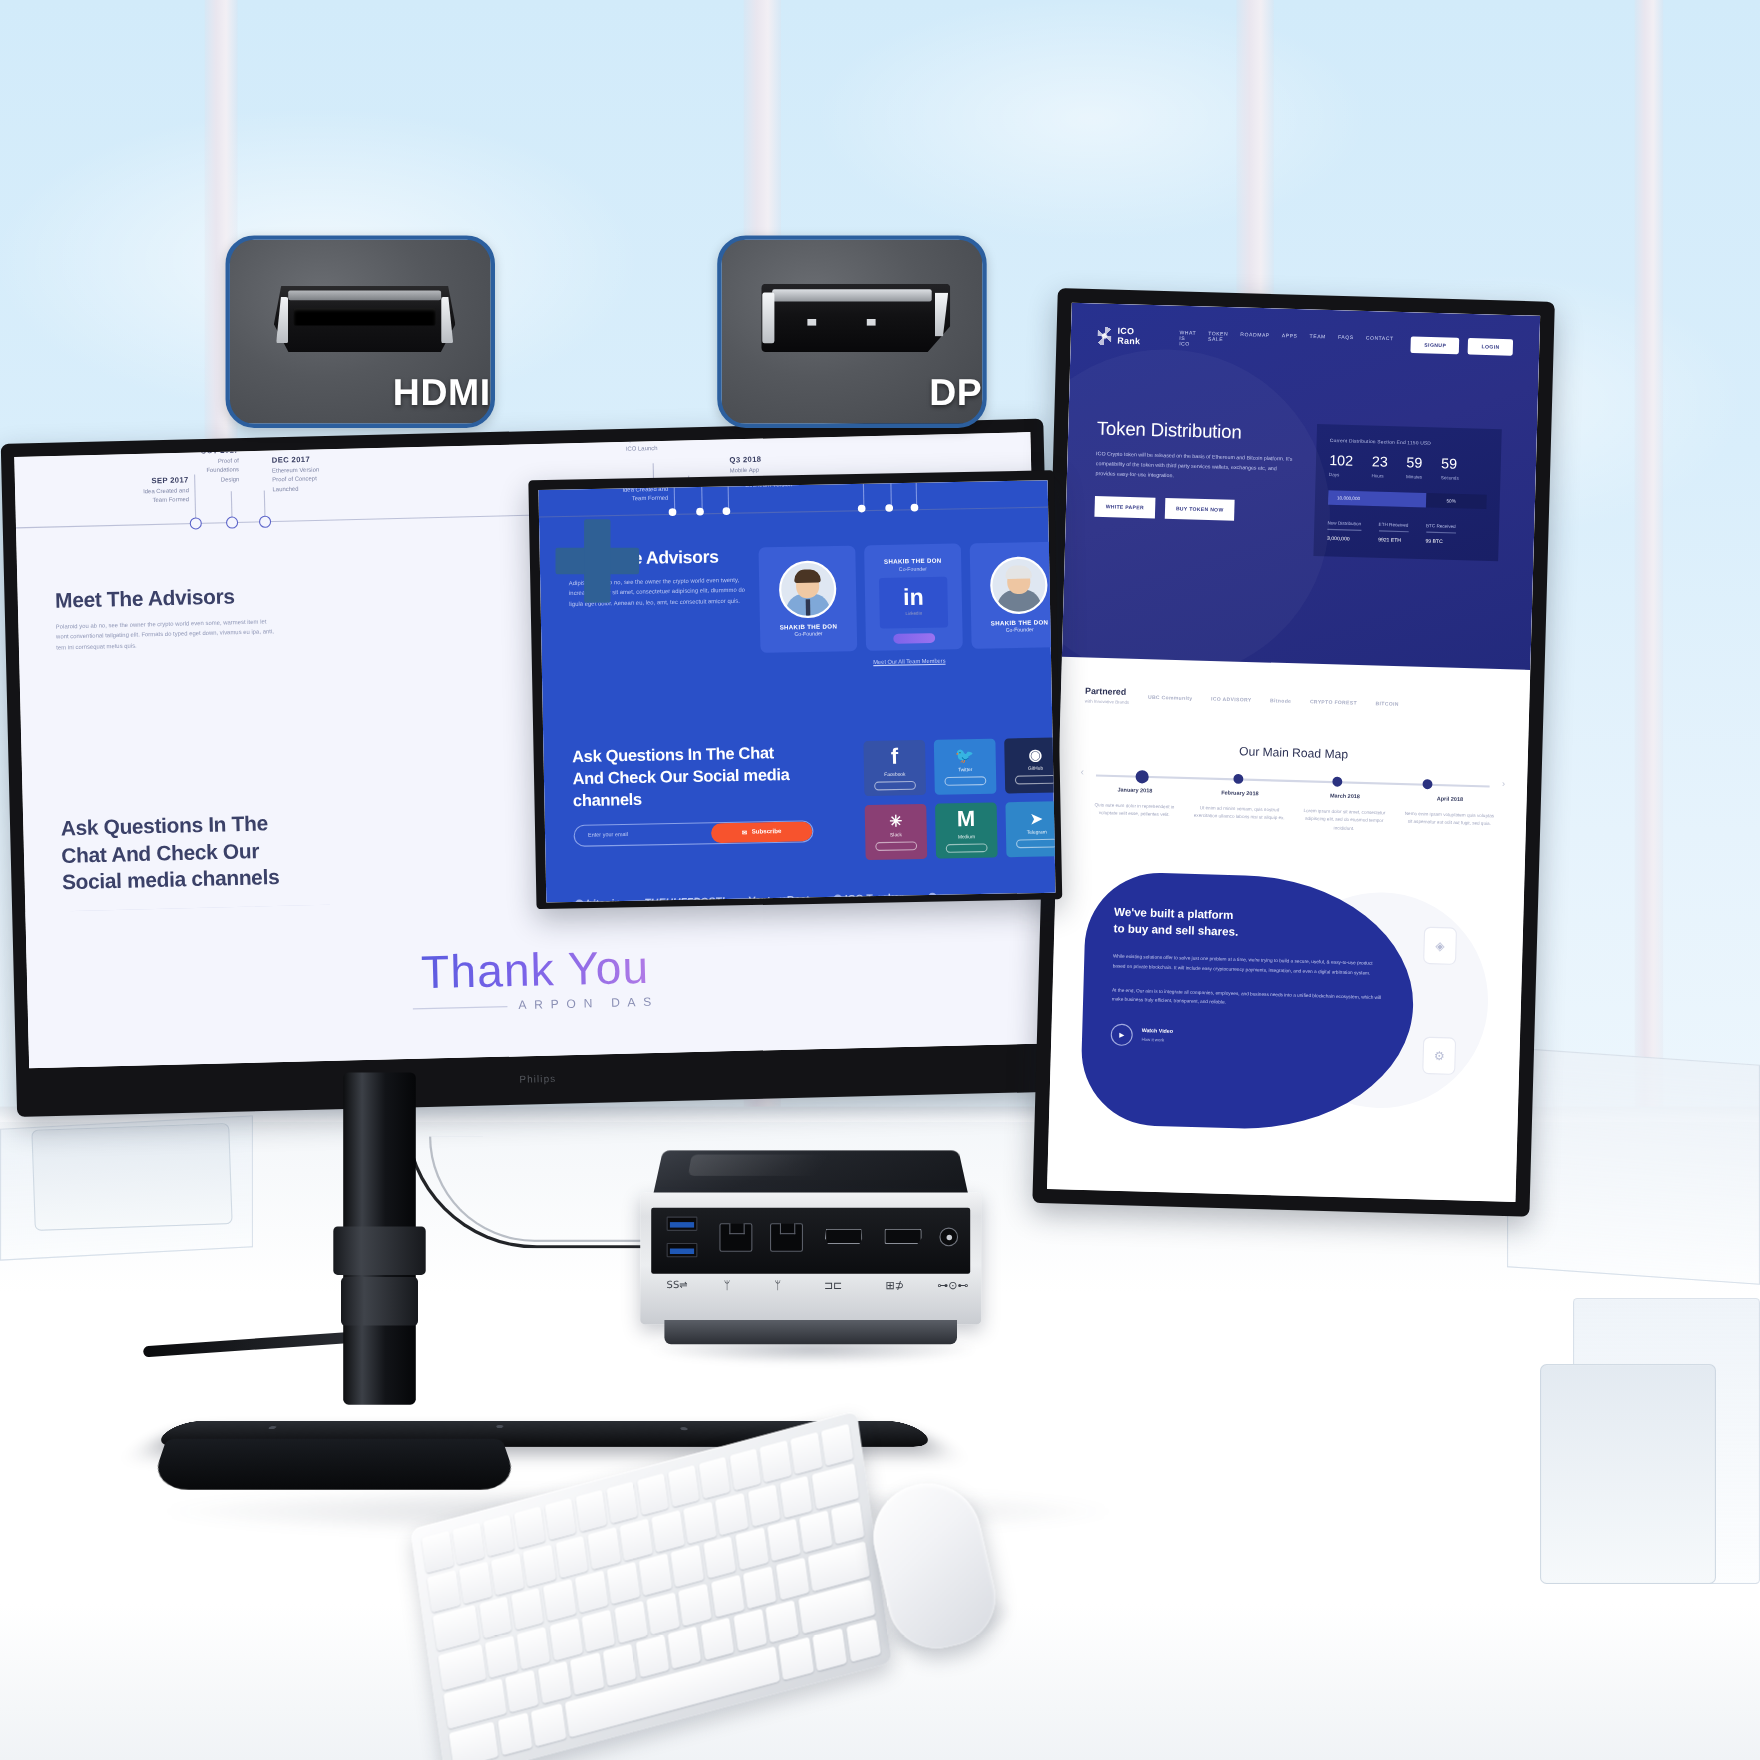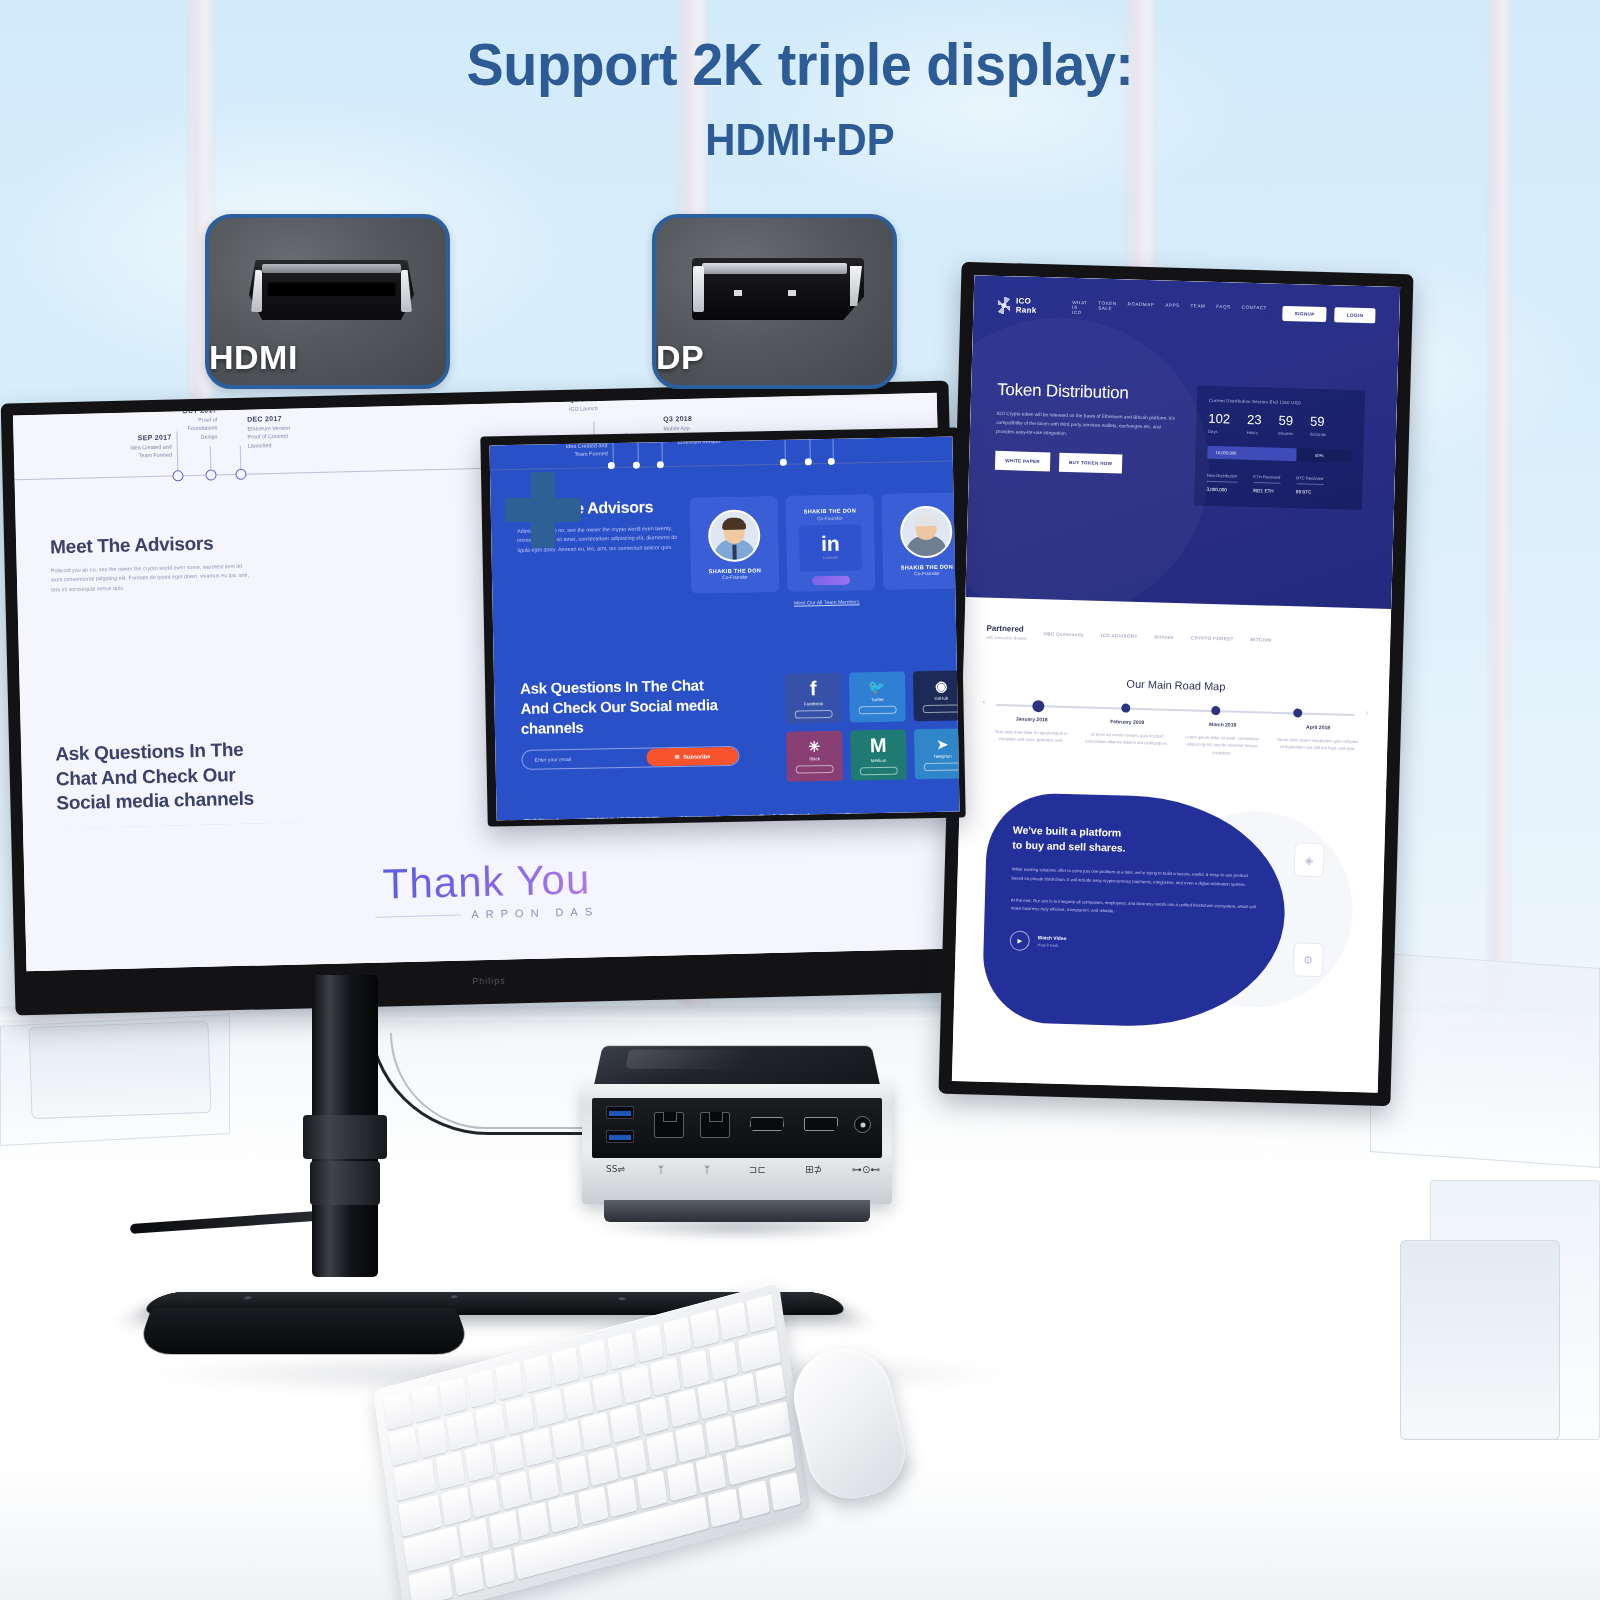--- a/index.html
+++ b/index.html
@@ -78,21 +78,21 @@
   .ccard{
     position:absolute; width:245px; height:175px; border-radius:26px;
     border:4px solid #2c5f9e;
     background:radial-gradient(ellipse at 35% 30%, #6a6d72 0%, #55585d 45%, #44474c 100%);
     box-shadow:0 3px 10px rgba(0,0,0,.18);
     overflow:hidden;
   }
   .ccard.hdmi{ left:205px; }
   .ccard.dp  { left:652px; }
   .ccard .plabel{
-    position:absolute; left:0; bottom:8px; width:100%; text-align:left;
+    position:absolute; left:0; bottom:8px; width:100%; text-align:right;
     color:#fff; font-size:34px; font-weight:700; letter-spacing:.5px;
     text-shadow:0 2px 4px rgba(0,0,0,.5);
   }
   
   .hdmiport{
     position:absolute; left:40px; top:42px; width:165px; height:60px;
   }
   .hdmiport .body{
     position:absolute; inset:0;
     background:linear-gradient(180deg,#2a2a2c 0%,#151517 40%,#0c0c0e 100%);
@@ -577,24 +577,20 @@
   <div class="mullion mull3"></div>
   <div class="mullion mull4"></div>
   <div class="floor"></div>
   <div class="deskline"></div>
   <div class="glasspanel gp1"></div>
   <div class="glasspanel gp2"></div>
   <div class="glasspanel gp3"></div>
   <div class="chairback cb1"></div>
   <div class="chairback cb2"></div>
 
-  <div class="headline">
-    <span class="l1">Support 2K triple display:</span>
-    <span class="l2">HDMI+DP</span>
-  </div>
 
   <div class="callouts">
 
     <div class="ccard hdmi">
       <div class="hdmiport">
         <div class="body"></div>
           <div class="lip"></div>
           <div class="slot"></div>
         <div class="edgeL"></div>
           <div class="edgeR"></div>

